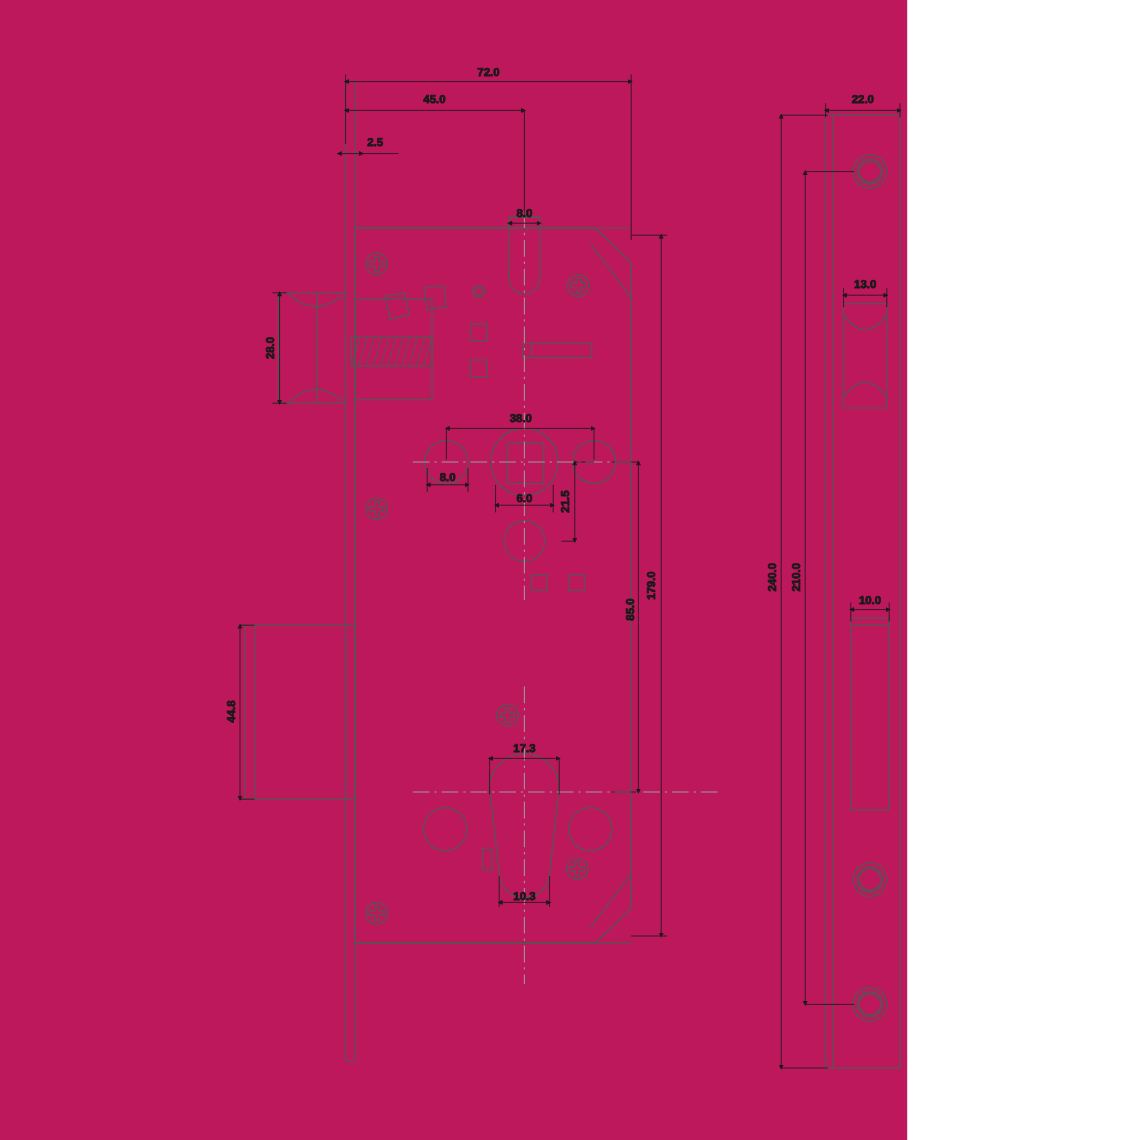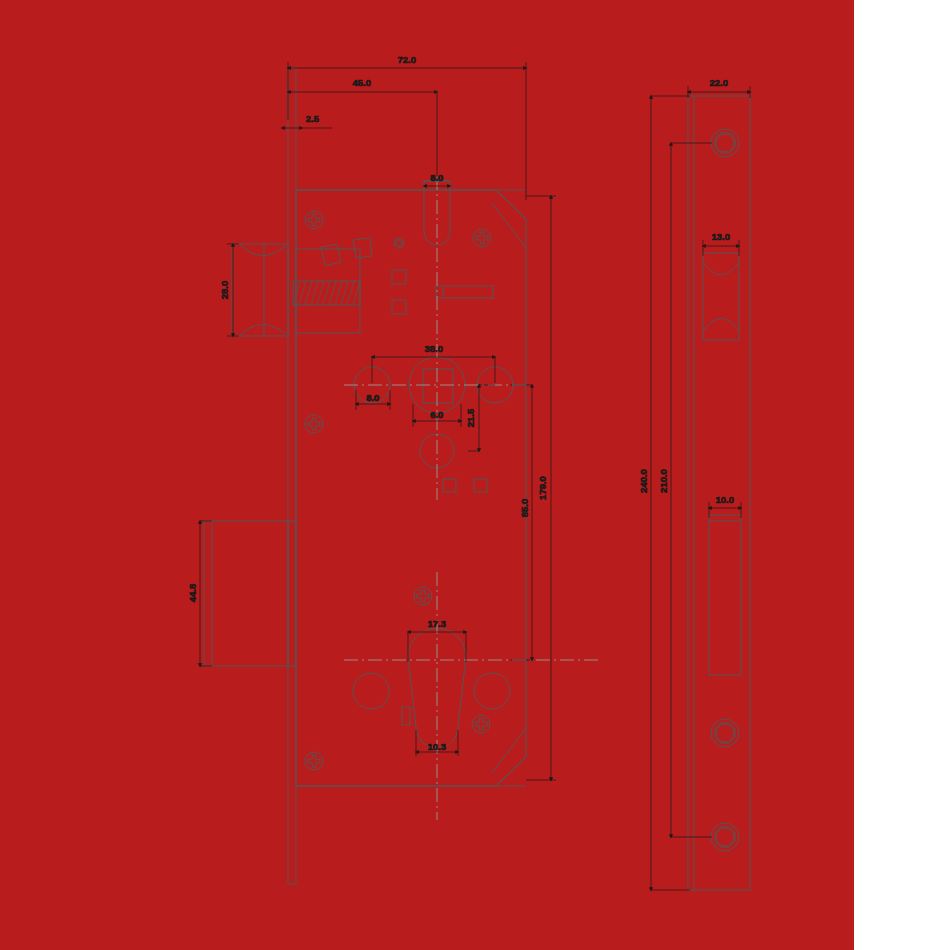--- a/index.html
+++ b/index.html
@@ -1,17 +1,17 @@
 <!DOCTYPE html>
 <html><head>
 <meta charset="utf-8">
 <style>
   html,body{margin:0;padding:0;background:#ffffff;}
   body{width:950px;height:950px;font-family:"Liberation Sans",sans-serif;}
-  #stage{position:relative;width:854px;height:950px;background:#b91c1c;overflow:hidden;}
+  #stage{position:relative;width:756px;height:950px;background:#be185d;overflow:hidden;}
   svg{display:block;}
   .dimtext{font-family:"Liberation Sans",sans-serif;font-size:9.5px;fill:#1a1a1a;font-weight:bold;}
 </style>
 </head>
 <body>
 
 <div id="stage">
 <svg width="950" height="950" viewBox="0 0 950 950" xmlns="http://www.w3.org/2000/svg">
 
   <defs>

